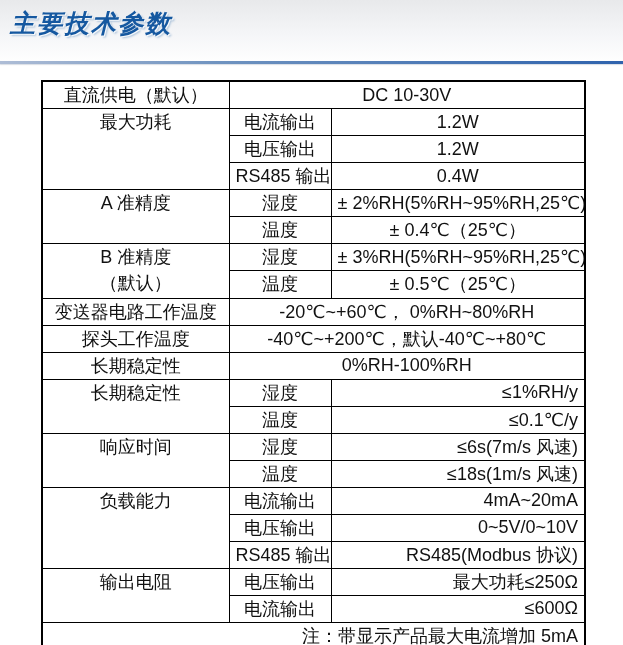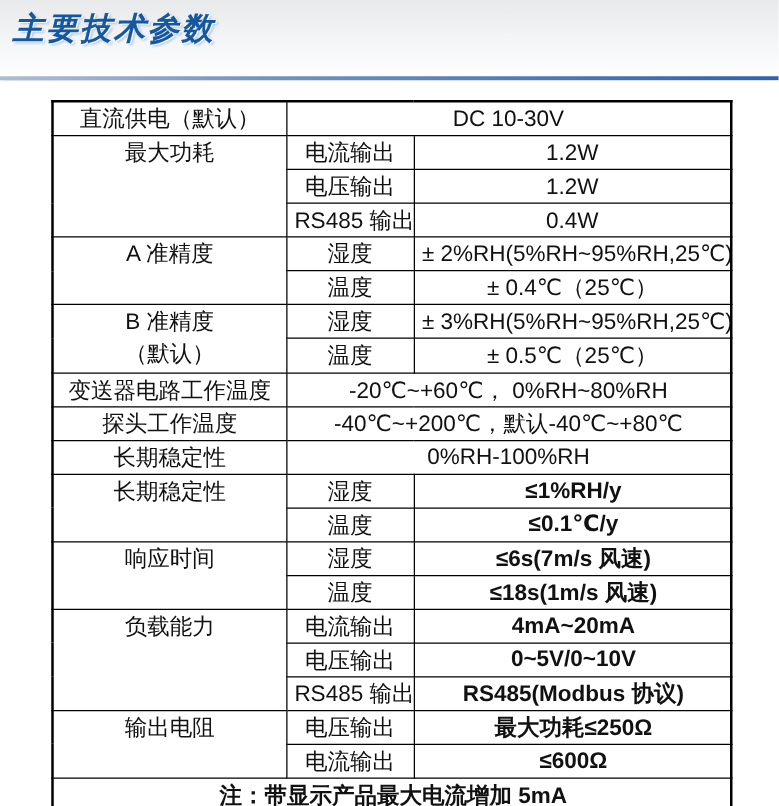--- a/index.html
+++ b/index.html
@@ -50,23 +50,22 @@
     vertical-align: middle;
     white-space: nowrap;
     overflow: hidden;
   }
   table.specs td.top {
     vertical-align: top;
     line-height: 26.3px;
     padding-top: 0;
   }
   table.specs td.left {
-    text-align: center;
+    text-align: right;
     padding-left: 8px;
-    font-weight: bold;
   }
   table.specs td .line { display: block; line-height: 26.3px; }
 </style>
 </head>
 <body>
 
 <div class="page">
 
   <div class="header">
     <h1 class="page-title">主要技术参数</h1>

